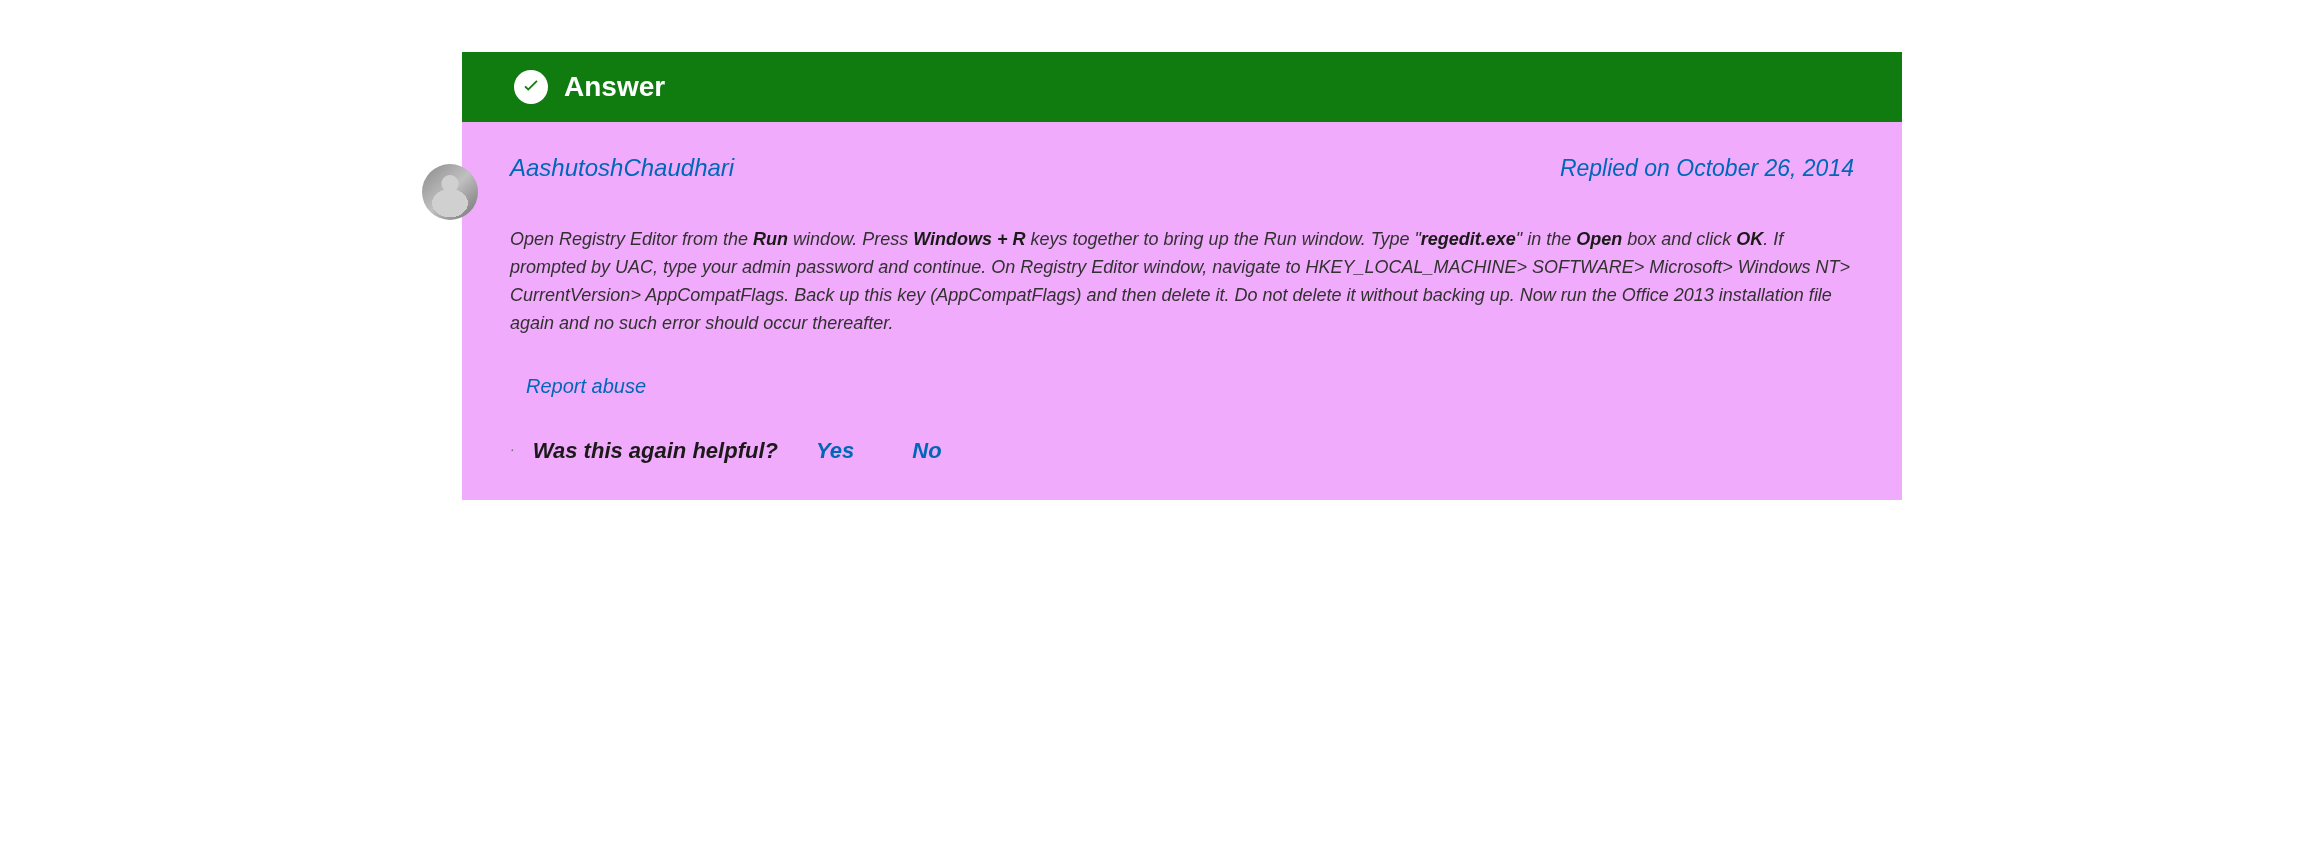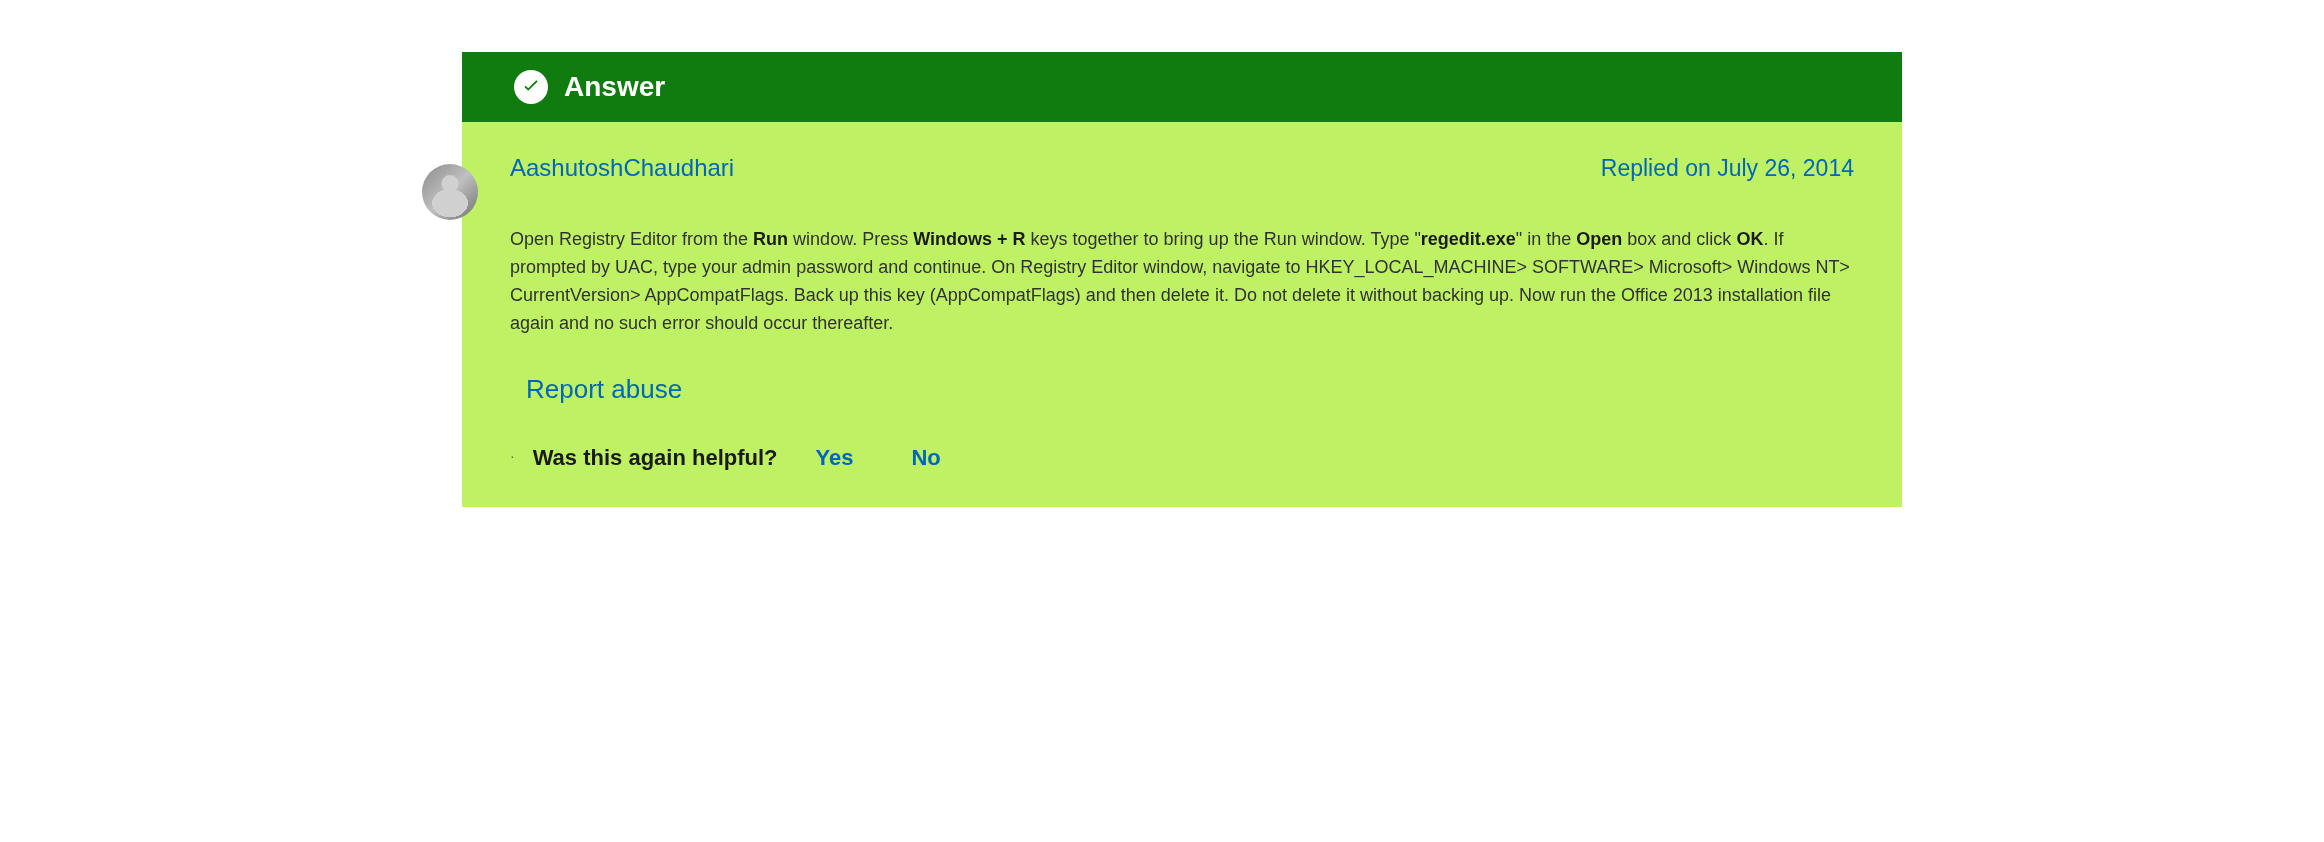--- a/index.html
+++ b/index.html
@@ -58,23 +58,24 @@
       overflow: hidden;
     }
     .avatar::before {
       content: "";
       position: absolute;
       inset: 0;
       background: radial-gradient(circle at 50% 35%, #d0d0d0 8px, transparent 9px),
                   radial-gradient(ellipse 18px 14px at 50% 70%, #d0d0d0 100%, transparent 100%);
     }
     .answer-body {
-      background: #bef264;
+      background: #f0abfc;
       margin-left: 40px;
       padding: 32px 48px 36px 48px;
+      font-style: italic;
     }
     .post-meta {
       display: flex;
       justify-content: space-between;
       align-items: baseline;
       margin-bottom: 44px;
     }
     .author-link {
       color: #0067b8;
       font-size: 24px;
@@ -90,21 +91,21 @@
       font-size: 18px;
       line-height: 1.55;
       margin-bottom: 36px;
     }
     .post-content b {
       font-weight: 600;
       color: #1b1a19;
     }
     .report-abuse {
       color: #0067b8;
-      font-size: 26px;
+      font-size: 20px;
       text-decoration: none;
       cursor: pointer;
       display: inline-block;
       margin-left: 16px;
       margin-bottom: 40px;
     }
     .helpful-row {
       display: flex;
       align-items: baseline;
       gap: 18px;
@@ -145,21 +146,21 @@
     </span>
     <span class="answer-header-text">Answer</span>
   </div>
 
   <div class="avatar"></div>
 
   <div class="answer-body">
 
     <div class="post-meta">
       <a class="author-link">AashutoshChaudhari</a>
-      <span class="reply-date">Replied on July 26, 2014</span>
+      <span class="reply-date">Replied on October 26, 2014</span>
     </div>
 
     <div class="post-content">
       <span>Open Registry Editor from the </span><b>Run</b><span> window. Press </span><b>Windows + R</b><span> keys together to bring up the Run window. Type "</span><b>regedit.exe</b><span>" in the </span><b>Open</b><span> box and click </span><b>OK</b><span>. If prompted by UAC, type your admin password and continue. On Registry Editor window, navigate to HKEY_LOCAL_MACHINE&gt; SOFTWARE&gt; Microsoft&gt; Windows NT&gt; CurrentVersion&gt; AppCompatFlags. Back up this key (AppCompatFlags) and then delete it. Do not delete it without backing up. Now run the Office 2013 installation file again and no such error should occur thereafter.</span>
     </div>
 
     <a class="report-abuse">Report abuse</a>
 
     <div class="helpful-row">
       <span class="helpful-sep">·</span>

